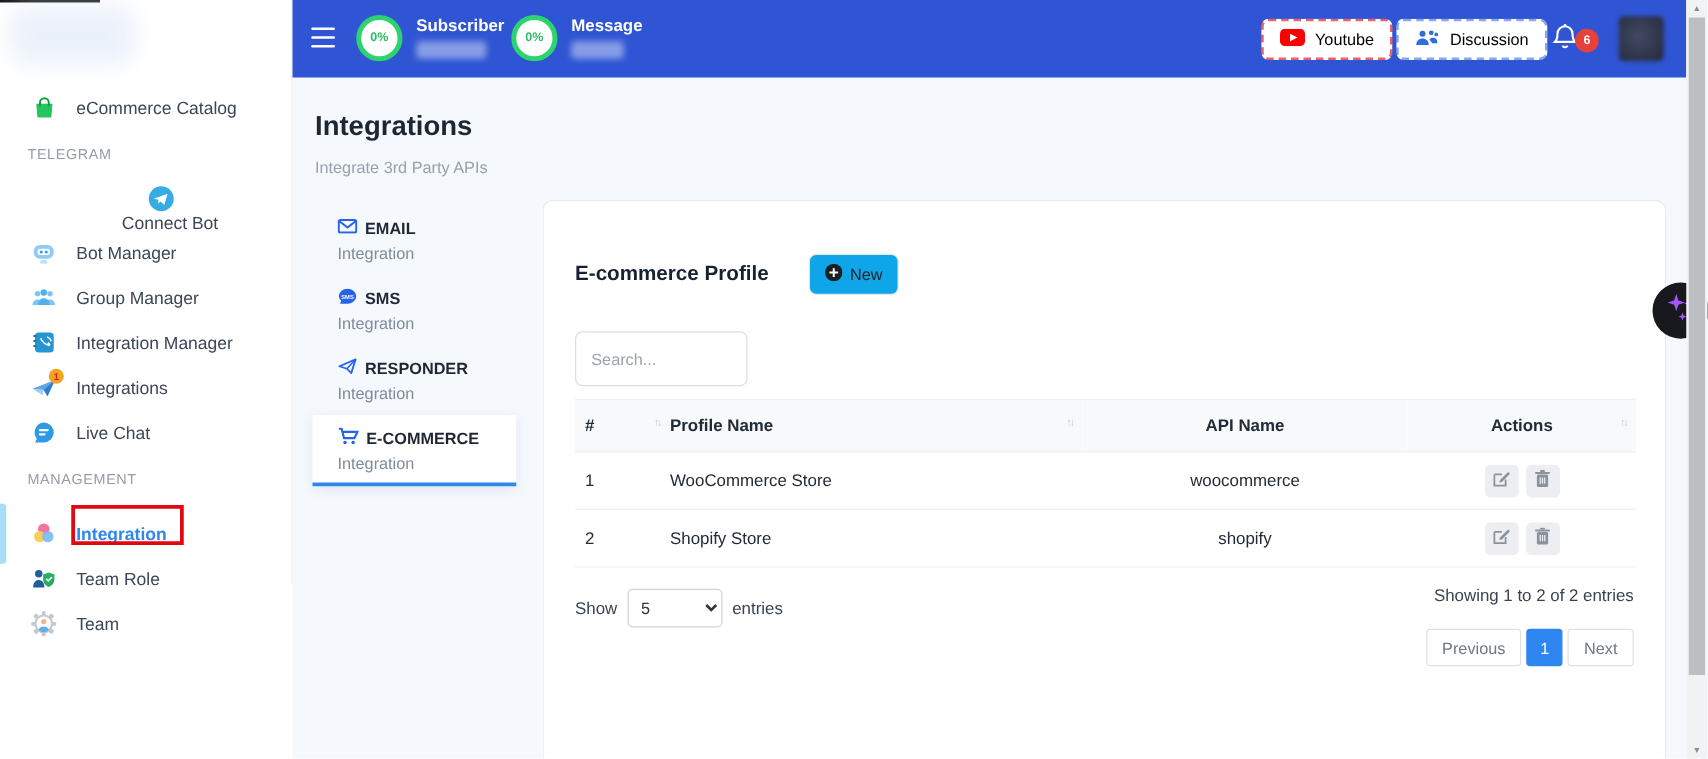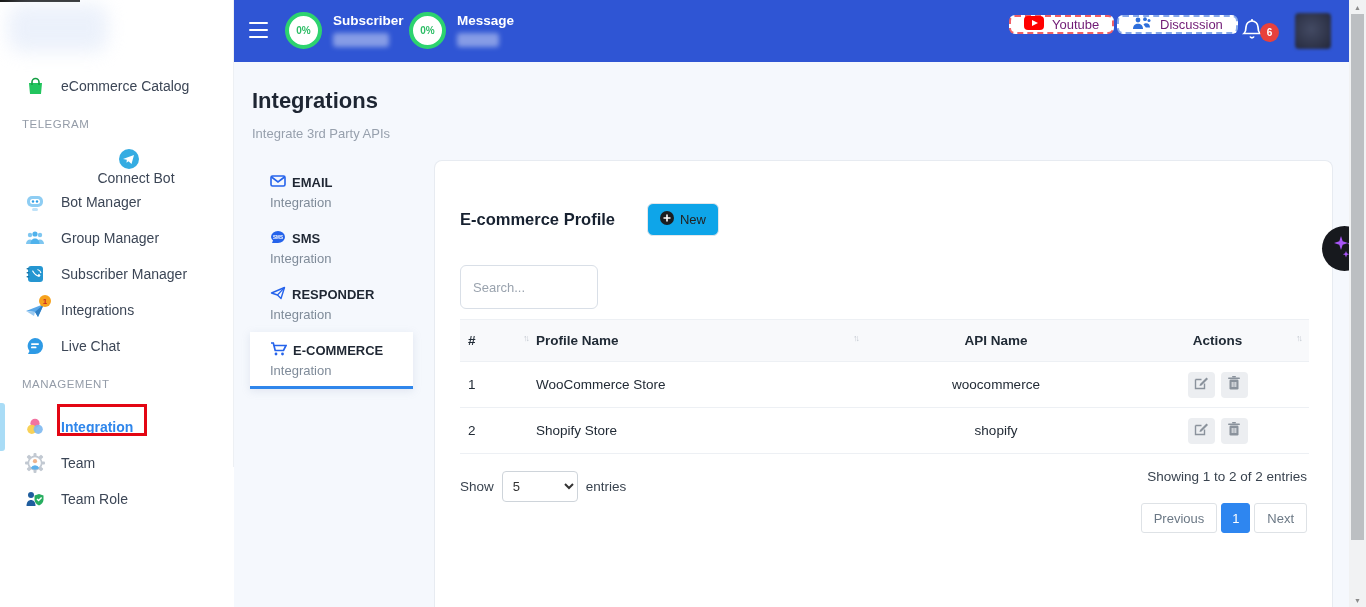--- a/index.html
+++ b/index.html
@@ -24,21 +24,21 @@
 
   
   .topbar { position:absolute; left:234px; top:0; width:1115px; height:62px; background:#2f55d4; z-index:3; }
   .hamburger { position:absolute; left:15px; top:22px; width:19px; height:16px; display:flex; flex-direction:column; justify-content:space-between; cursor:pointer; }
   .hamburger div { height:2px; background:#fff; border-radius:1px; }
   .stat { position:absolute; top:12px; display:flex; }
   .stat-circle { width:37px; height:37px; border-radius:50%; background:#fff; border:4px solid #2dd36f; display:flex; align-items:center; justify-content:center; font-size:10px; font-weight:bold; color:#2dbd66; }
   .stat-texts { margin-left:11px; }
   .stat-label { color:#fff; font-weight:bold; font-size:13.5px; margin-top:1px; }
   .stat-blur { margin-top:5px; height:14px; border-radius:3px; background:rgba(255,255,255,.42); filter:blur(2.5px); }
-  .top-btn { position:absolute; top:15px; height:19px; background:#fff; border-radius:6px; display:flex; align-items:center; padding:0 13px; gap:8px; font-size:13px; color:#701a75; cursor:pointer; }
+  .top-btn { position:absolute; top:15px; height:33px; background:#fff; border-radius:6px; display:flex; align-items:center; padding:0 13px; gap:8px; font-size:13px; color:#000000; cursor:pointer; }
   .yt-btn { border:2px dashed #ef5f68; }
   .disc-btn { border:2px dashed #86a8ea; }
   .bell-wrap { position:absolute; left:1007px; top:18px; width:30px; height:30px; cursor:pointer; }
   .bell-badge { position:absolute; right:-8px; top:5px; width:19px; height:19px; background:#e8413c; border-radius:50%; color:#fff; font-size:10px; font-weight:bold; display:flex; align-items:center; justify-content:center; }
   .avatar { position:absolute; left:1061px; top:13px; width:36px; height:36px; border-radius:4px; background:radial-gradient(circle at 45% 45%, #434a63, #23273a); filter:blur(1.5px); cursor:pointer; }
 
   
   .main { position:absolute; left:234px; top:62px; width:1115px; height:545px; background:#f5f8fd; z-index:1; }
   .page-title { position:absolute; left:18px; top:26px; font-size:22px; font-weight:bold; color:#1e2633; }
   .page-subtitle { position:absolute; left:18px; top:64px; font-size:13px; color:#97a0ad; }
@@ -138,21 +138,21 @@
       <span class="icon">
         <svg width="22" height="22" viewBox="0 0 22 22">
             <rect x="4" y="3" width="15" height="16" rx="3" fill="#2596d1"></rect>
             <rect x="2.5" y="5" width="3" height="1.6" rx=".8" fill="#1b77a8"></rect>
             <rect x="2.5" y="9" width="3" height="1.6" rx=".8" fill="#1b77a8"></rect>
             <rect x="2.5" y="13" width="3" height="1.6" rx=".8" fill="#1b77a8"></rect>
             <path d="M9 8c2 4 4 5 5.5 5.8l1.5-1.8 2 2-1.5 2c-3-.5-7-3.5-8.5-7z" fill="#fff" transform="scale(.85) translate(1.5 .5)"></path>
             <path d="M13.5 6.5a5 5 0 0 1 3.5 3.5" stroke="#fff" stroke-width="1.1" fill="none"></path>
           </svg>
       </span>
-      <span class="lbl">Subscriber Manager</span>
+      <span class="lbl">Integration Manager</span>
     </div>
     <div class="nav-item">
       <span class="icon">
         <svg width="22" height="22" viewBox="0 0 22 22">
             <path d="M2 12l18-7-6 13-3-5z" fill="#58a7e8"></path>
             <path d="M11 13l9-8-6 13z" fill="#2f7fc4"></path>
             <path d="M2 12l9 1-1 4z" fill="#9ccaf0"></path>
           </svg>
         <span class="mini-badge">1</span>
       </span>
@@ -175,20 +175,31 @@
       <span class="active-bar"></span>
       <span class="icon">
         <svg width="24" height="24" viewBox="0 0 24 24">
             <circle cx="12" cy="8" r="5" fill="#f272a1"></circle>
             <circle cx="8.5" cy="14.5" r="5" fill="#f8cf4e" fill-opacity=".95"></circle>
             <circle cx="15.5" cy="14.5" r="5" fill="#7db8ef" fill-opacity=".9"></circle>
           </svg>
       </span>
       <span class="lbl">Integration</span>
       <span class="annotation-box"></span>
+    </div>
+    <div class="nav-item">
+      <span class="icon">
+        <svg width="22" height="22" viewBox="0 0 22 22">
+            <circle cx="7" cy="7" r="3" fill="#1f5d9e"></circle>
+            <path d="M2.5 18c0-4 2-6 4.5-6s4.5 2 4.5 6z" fill="#1f5d9e"></path>
+            <path d="M15 6l4.5 1.5v4c0 3-2 5-4.5 6-2.5-1-4.5-3-4.5-6v-4z" fill="#27ae60"></path>
+            <path d="M13 11l1.6 1.6 3-3" stroke="#fff" stroke-width="1.4" fill="none"></path>
+          </svg>
+      </span>
+      <span class="lbl">Team Role</span>
     </div>
     <div class="nav-item">
       <span class="icon">
         <svg width="22" height="22" viewBox="0 0 22 22">
             <g fill="#c2c9d2">
               <rect x="9.5" y="1" width="3" height="4" rx="1"></rect>
               <rect x="9.5" y="17" width="3" height="4" rx="1"></rect>
               <rect x="1" y="9.5" width="4" height="3" rx="1"></rect>
               <rect x="17" y="9.5" width="4" height="3" rx="1"></rect>
               <rect x="3.2" y="3.2" width="3.6" height="3.6" rx="1" transform="rotate(45 5 5)"></rect>
@@ -196,31 +207,20 @@
               <rect x="3.2" y="15.2" width="3.6" height="3.6" rx="1" transform="rotate(45 5 17)"></rect>
               <rect x="15.2" y="15.2" width="3.6" height="3.6" rx="1" transform="rotate(45 17 17)"></rect>
               <circle cx="11" cy="11" r="7.5"></circle>
             </g>
             <circle cx="11" cy="11" r="5.8" fill="#fff"></circle>
             <circle cx="11" cy="9.2" r="2.1" fill="#f0b48c"></circle>
             <path d="M6.8 16a4.6 4.6 0 0 1 8.4 0 5.8 5.8 0 0 1-8.4 0z" fill="#5fb0ea"></path>
           </svg>
       </span>
       <span class="lbl">Team</span>
-    </div>
-    <div class="nav-item">
-      <span class="icon">
-        <svg width="22" height="22" viewBox="0 0 22 22">
-            <circle cx="7" cy="7" r="3" fill="#1f5d9e"></circle>
-            <path d="M2.5 18c0-4 2-6 4.5-6s4.5 2 4.5 6z" fill="#1f5d9e"></path>
-            <path d="M15 6l4.5 1.5v4c0 3-2 5-4.5 6-2.5-1-4.5-3-4.5-6v-4z" fill="#27ae60"></path>
-            <path d="M13 11l1.6 1.6 3-3" stroke="#fff" stroke-width="1.4" fill="none"></path>
-          </svg>
-      </span>
-      <span class="lbl">Team Role</span>
     </div>
   </div>
 </div>
 
 <div class="topbar">
   <div class="hamburger">
       <div></div>
       <div></div>
       <div></div>
     </div>

